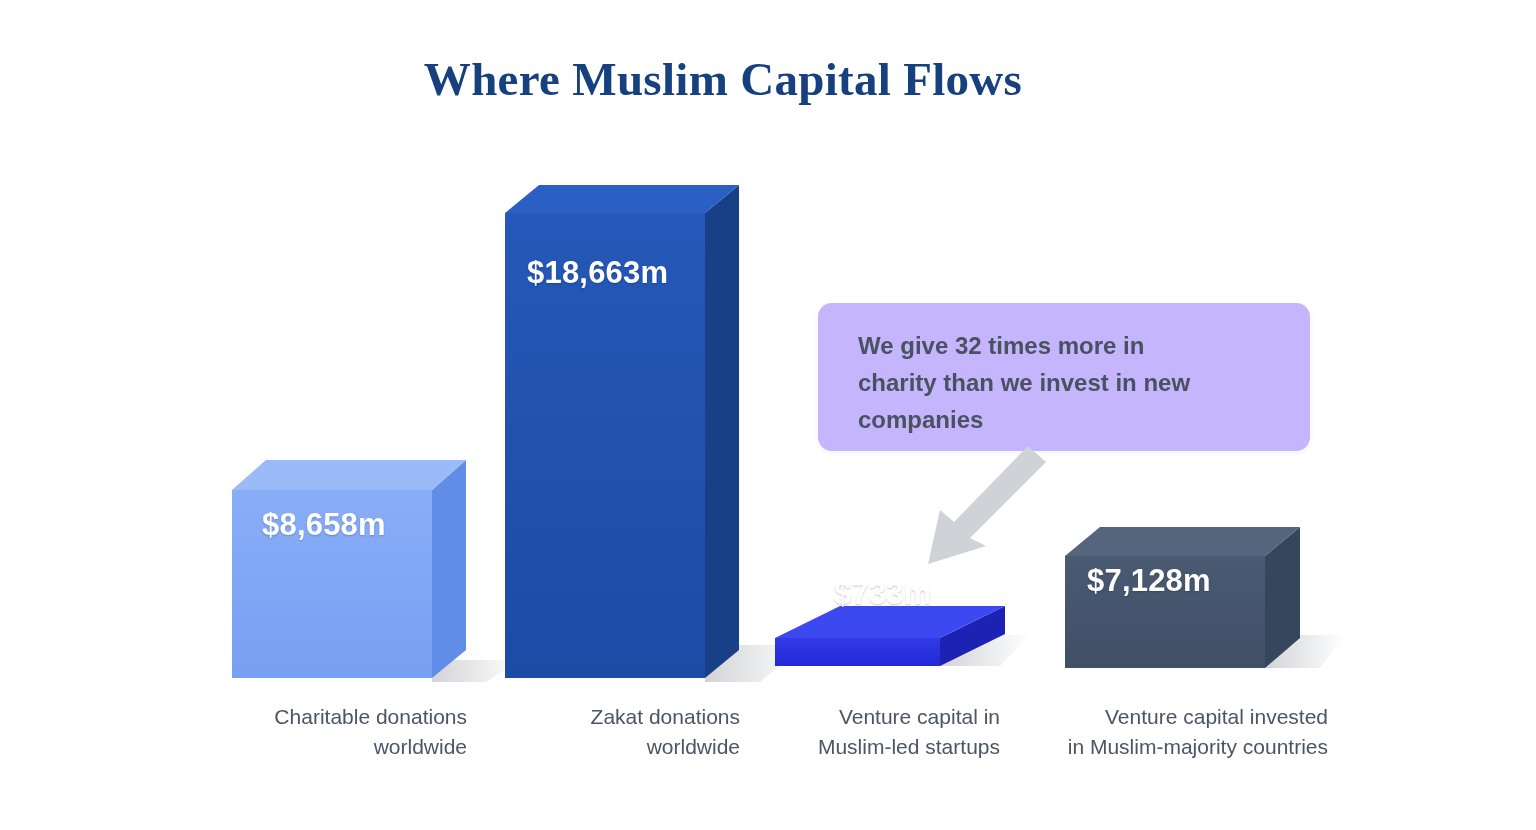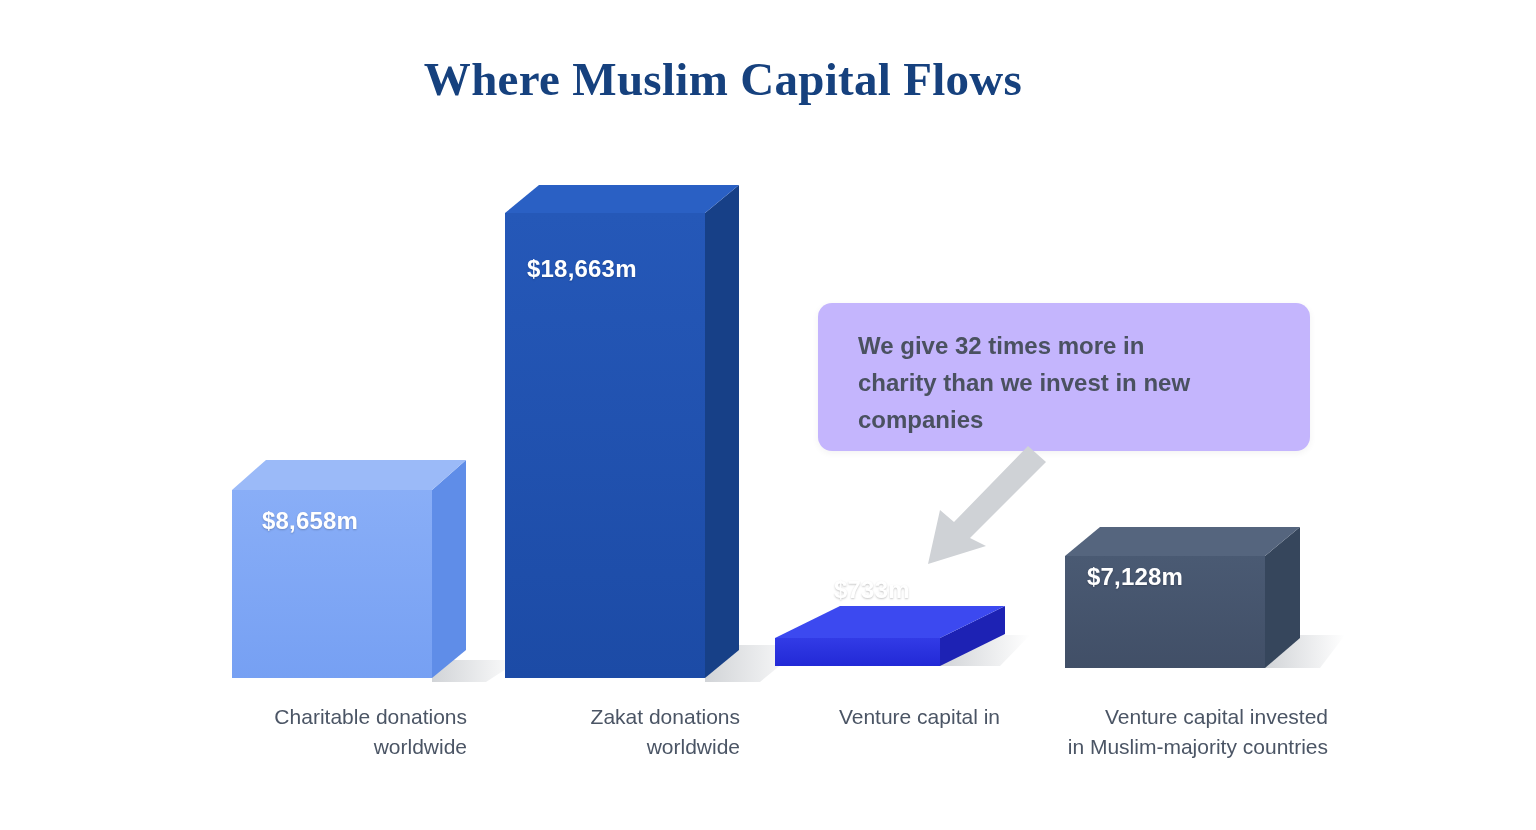--- a/index.html
+++ b/index.html
@@ -44,21 +44,21 @@
     left: 0; top: 0;
     width: 1536px;
     height: 830px;
   }
 
   .bar-value {
     position: absolute;
     color: #ffffff;
     font-family: "Liberation Sans", sans-serif;
     font-weight: 700;
-    font-size: 24px;
+    font-size: 31px;
     letter-spacing: 0.2px;
     white-space: nowrap;
     text-shadow: 0 1px 2px rgba(0,0,0,0.22);
     pointer-events: none;
   }
 
   .bar-label {
     position: absolute;
     text-align: right;
     color: #4B5565;
@@ -173,20 +173,21 @@
     <div>worldwide</div>
   </div>
 
   <div class="bar-label" style="left:470px; top:702px; width:270px;">
     <div>Zakat donations</div>
     <div>worldwide</div>
   </div>
 
   <div class="bar-label" style="left:748px; top:702px; width:252px;">
     <div>Venture capital in</div>
+    <div>Muslim-led startups</div>
   </div>
 
   <div class="bar-label" style="left:1022px; top:702px; width:306px;">
     <div>Venture capital invested</div>
     <div>in Muslim-majority countries</div>
   </div>
 
   <div id="callout-box">
     <div id="callout-text">We give 32 times more in charity than we invest in new companies</div>
   </div>

